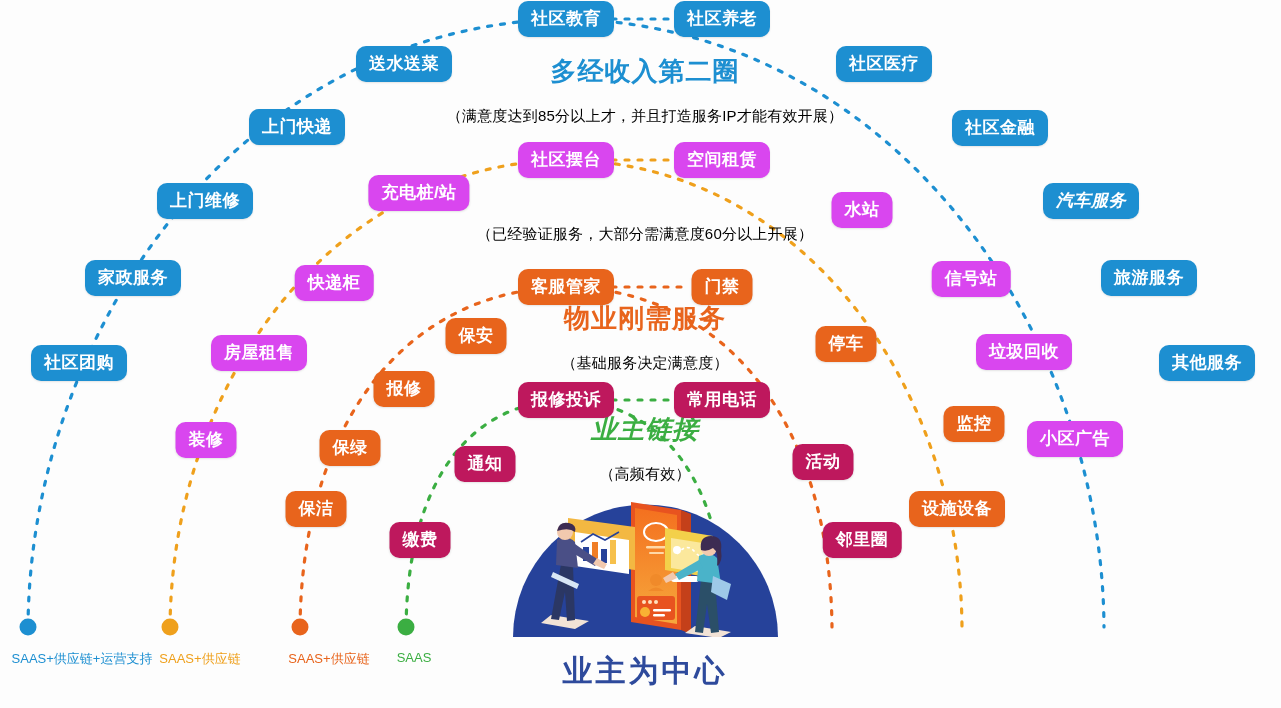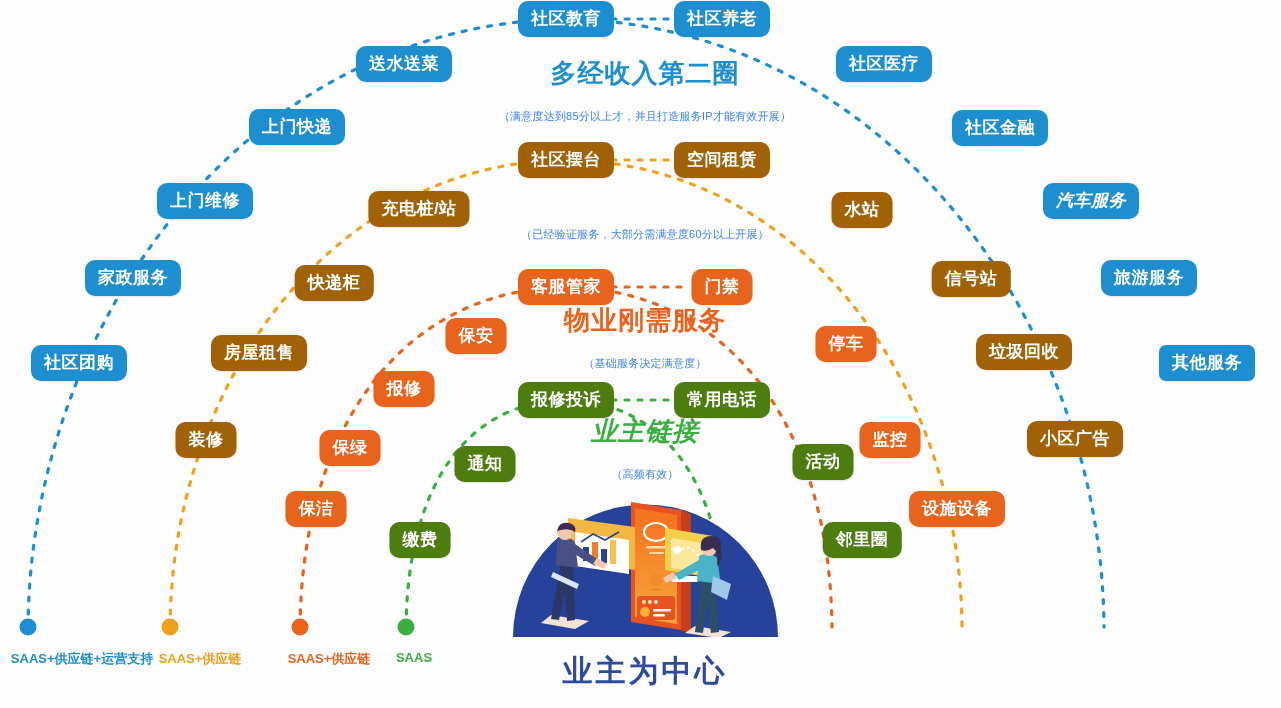--- a/index.html
+++ b/index.html
@@ -20,47 +20,47 @@
     color:#fff;
     font-weight:bold;
     font-size:17px;
     line-height:1;
     padding:9px 13px 10px 13px;
     white-space:nowrap;
     letter-spacing:.5px;
     box-shadow:0 1px 2px rgba(0,0,0,.10);
   }
   .c-blue   {background:#1d8fd1;}
-  .c-amber  {background:#a16207;}
+  .c-amber  {background:#d946ef;}
   .c-orange {background:#e8641c;}
-  .c-green  {background:#4d7c0f;}
+  .c-green  {background:#be185d;}
 
   .ring-title{
     position:absolute;transform:translate(-50%,-50%);
     text-align:center;white-space:nowrap;
   }
   .ring-title .rt-main{
     font-size:26px;font-weight:bold;letter-spacing:1px;
   }
   .ring-title .rt-sub{
-    font-size:11px;color:#3b82f6;font-weight:normal;margin-top:18px;
+    font-size:15px;color:#000000;font-weight:normal;margin-top:18px;
     letter-spacing:.2px;
   }
   .t-blue .rt-main{color:#1d8fd1;}
   .t-amber .rt-main{color:#efa01c;}
   .t-orange .rt-main{color:#e8641c;}
   .t-green .rt-main{color:#3bae42;font-style:italic;}
 
   .legend-item{
     position:absolute;
     transform:translateX(-50%);
     text-align:center;
     white-space:nowrap;
     font-size:13px;
-    font-weight:bold;
+    font-weight:normal;
   }
   .legend-dot{
     position:absolute;
     width:17px;height:17px;border-radius:50%;
     transform:translate(-50%,-50%);
   }
   .l-blue{color:#1d8fd1;} .d-blue{background:#1d8fd1;}
   .l-amber{color:#efa01c;} .d-amber{background:#efa01c;}
   .l-orange{color:#e8641c;} .d-orange{background:#e8641c;}
   .l-green{color:#3bae42;} .d-green{background:#3bae42;}
@@ -175,48 +175,48 @@
     <div class="node c-blue" style="left: 722px; top: 19px;">社区养老</div>
     <div class="node c-blue" style="left: 404px; top: 64px;">送水送菜</div>
     <div class="node c-blue" style="left: 884px; top: 64px;">社区医疗</div>
     <div class="node c-blue" style="left: 297px; top: 127px;">上门快递</div>
     <div class="node c-blue" style="left: 1000px; top: 128px;">社区金融</div>
     <div class="node c-blue" style="left: 205px; top: 201px;">上门维修</div>
     <div class="node c-blue" style="left: 1091px; top: 201px; font-style: italic;">汽车服务</div>
     <div class="node c-blue" style="left: 133px; top: 278px;">家政服务</div>
     <div class="node c-blue" style="left: 1149px; top: 278px;">旅游服务</div>
     <div class="node c-blue" style="left: 79px; top: 363px;">社区团购</div>
-    <div class="node c-blue" style="left: 1207px; top: 363px; border-radius: 7px;">其他服务</div>
+    <div class="node c-blue" style="left: 1207px; top: 363px;">其他服务</div>
     <div class="legend-dot d-blue" style="left: 28px; top: 627px;"></div>
     <div class="legend-item l-blue" style="left: 82px; top: 650px;">SAAS+供应链+运营支持</div>
     <div class="ring-title t-amber" style="left: 645px; top: 225px;">
       <div class="rt-sub">（已经验证服务，大部分需满意度60分以上开展）</div>
     </div>
     <div class="node c-amber" style="left: 566px; top: 160px;">社区摆台</div>
     <div class="node c-amber" style="left: 722px; top: 160px;">空间租赁</div>
-    <div class="node c-amber" style="left: 419px; top: 209px;">充电桩/站</div>
+    <div class="node c-amber" style="left: 419px; top: 193px;">充电桩/站</div>
     <div class="node c-amber" style="left: 862px; top: 210px;">水站</div>
     <div class="node c-amber" style="left: 334px; top: 283px;">快递柜</div>
     <div class="node c-amber" style="left: 971px; top: 279px;">信号站</div>
     <div class="node c-amber" style="left: 259px; top: 353px;">房屋租售</div>
     <div class="node c-amber" style="left: 1024px; top: 352px;">垃圾回收</div>
     <div class="node c-amber" style="left: 206px; top: 440px;">装修</div>
     <div class="node c-amber" style="left: 1075px; top: 439px;">小区广告</div>
     <div class="legend-dot d-amber" style="left: 170px; top: 627px;"></div>
     <div class="legend-item l-amber" style="left: 200px; top: 650px;">SAAS+供应链</div>
     <div class="ring-title t-orange" style="left: 645px; top: 337px;">
       <div class="rt-main">物业刚需服务</div>
       <div class="rt-sub">（基础服务决定满意度）</div>
     </div>
     <div class="node c-orange" style="left: 566px; top: 287px;">客服管家</div>
     <div class="node c-orange" style="left: 722px; top: 287px;">门禁</div>
     <div class="node c-orange" style="left: 476px; top: 336px;">保安</div>
     <div class="node c-orange" style="left: 846px; top: 344px;">停车</div>
     <div class="node c-orange" style="left: 404px; top: 389px;">报修</div>
-    <div class="node c-orange" style="left: 890px; top: 424px; margin-top: 16px;">监控</div>
+    <div class="node c-orange" style="left: 974px; top: 424px;">监控</div>
     <div class="node c-orange" style="left: 350px; top: 448px;">保绿</div>
     <div class="node c-orange" style="left: 957px; top: 509px;">设施设备</div>
     <div class="node c-orange" style="left: 316px; top: 509px;">保洁</div>
     <div class="legend-dot d-orange" style="left: 300px; top: 627px;"></div>
     <div class="legend-item l-orange" style="left: 329px; top: 650px;">SAAS+供应链</div>
     <div class="ring-title t-green" style="left: 645px; top: 448px;">
       <div class="rt-main">业主链接</div>
       <div class="rt-sub">（高频有效）</div>
     </div>
     <div class="node c-green" style="left: 566px; top: 400px;">报修投诉</div>

